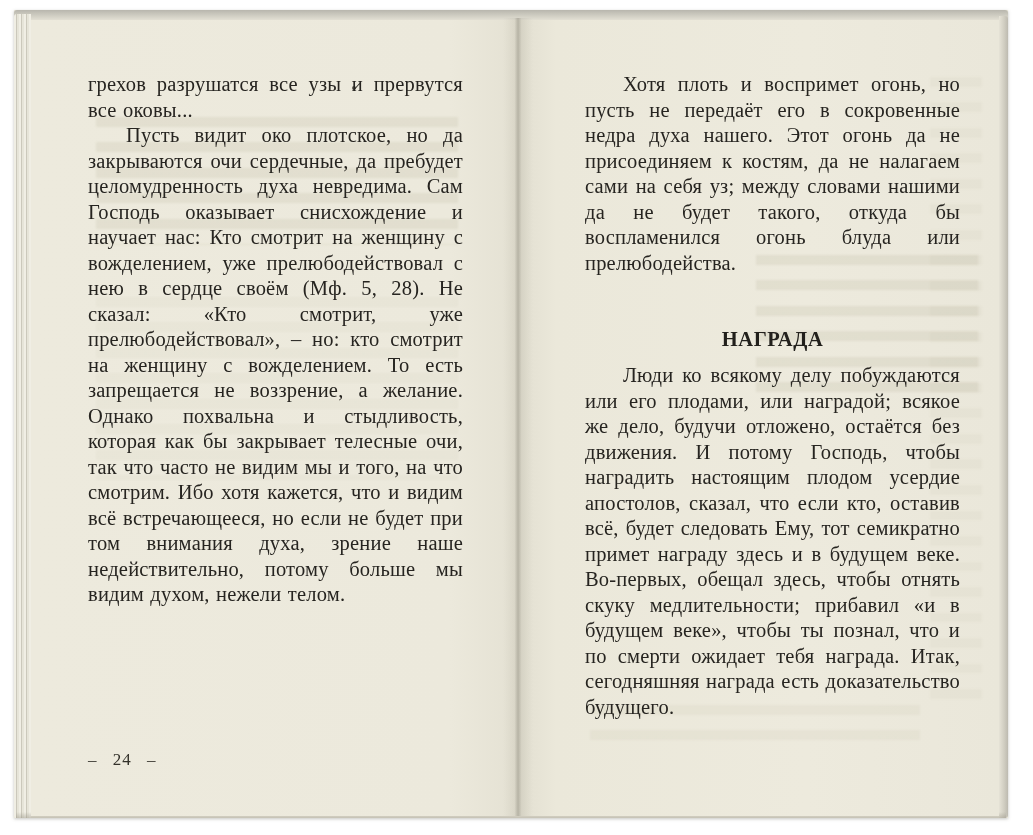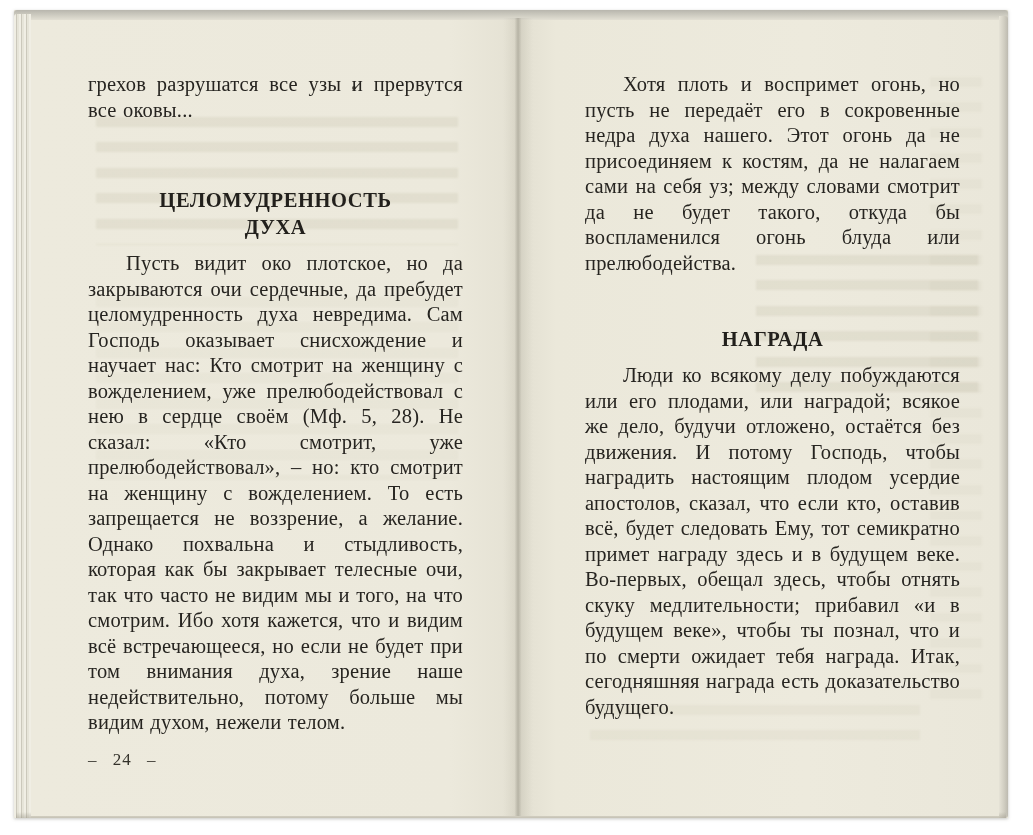--- a/index.html
+++ b/index.html
@@ -140,31 +140,27 @@
     <div class="ghost ghost-l1"></div>
     <div class="ghost ghost-l2"></div>
     <div class="ghost ghost-r1"></div>
     <div class="ghost ghost-r2"></div>
     <div class="ghost ghost-r3"></div>
     <div class="ink-dot"></div>
 
     <div class="textcol col-left">
       <p><span>грехов разрушатся все узы и прервутся все оковы...</span></p>
 
-      <h2 class="heading h-left">
-        <span class="line">ЦЕЛОМУДРЕННОСТЬ</span>
-        <span class="line">ДУХА</span>
-      </h2>
 
       <p class="para"><span>Пусть видит око плотское, но да закрываются очи сердечные, да пребудет целомудренность духа невредима. Сам Господь оказывает снисхождение и научает нас: </span><span class="it">Кто смотрит на женщину с вожделением, уже прелюбодействовал с нею в сердце своём</span><span> (Мф. 5, 28). Не сказал: «Кто смотрит, уже прелюбодействовал», – но: </span><span class="it">кто смотрит на женщину с вожделением</span><span>. То есть запрещается не воззрение, а желание. Однако похвальна и стыдливость, которая как бы закрывает телесные очи, так что часто не видим мы и того, на что смотрим. Ибо хотя кажется, что и видим всё встречающееся, но если не будет при том внимания духа, зрение наше недействительно, потому больше мы видим духом, нежели телом.</span></p>
     </div>
     <div class="pagenum pn-left">– 24 –</div>
 
     <div class="textcol col-right">
-      <p class="para"><span>Хотя плоть и воспримет огонь, но пусть не передаёт его в сокровенные недра духа нашего. Этот огонь да не присоединяем к костям, да не налагаем сами на себя уз; между словами смотрит да не будет такого, откуда бы воспламенился огонь блуда или прелюбодейства.</span></p>
+      <p class="para"><span>Хотя плоть и воспримет огонь, но пусть не передаёт его в сокровенные недра духа нашего. Этот огонь да не присоединяем к костям, да не налагаем сами на себя уз; между словами нашими да не будет такого, откуда бы воспламенился огонь блуда или прелюбодейства.</span></p>
 
       <h2 class="heading h-right">
         <span class="line">НАГРАДА</span>
       </h2>
 
       <p class="para"><span>Люди ко всякому делу побуждаются или его плодами, или наградой; всякое же дело, будучи отложено, остаётся без движения. И потому Господь, чтобы наградить настоящим плодом усердие апостолов, сказал, что если кто, оставив всё, будет следовать Ему, тот семикратно примет награду здесь и в будущем веке. Во-первых, обещал здесь, чтобы отнять скуку медлительности; прибавил «и в будущем веке», чтобы ты познал, что и по смерти ожидает тебя награда. Итак, сегодняшняя награда есть доказательство будущего.</span></p>
     </div>
 
   </div>
 </div>

